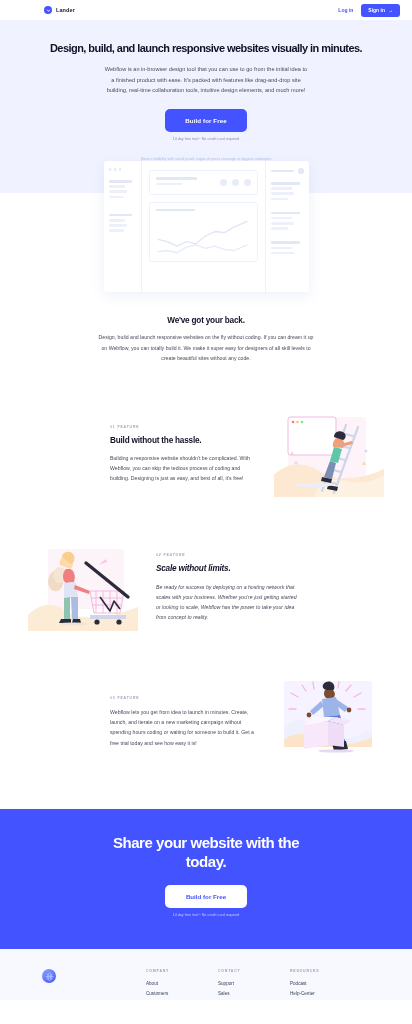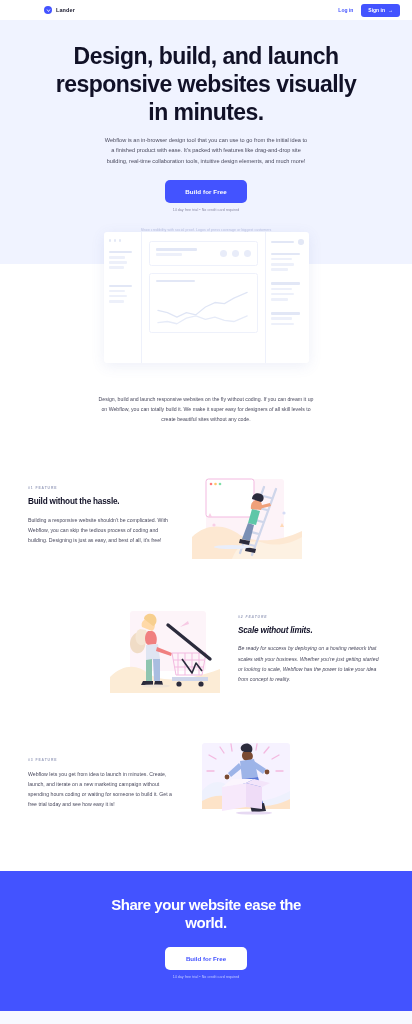--- a/index.html
+++ b/index.html
@@ -42,21 +42,21 @@
   .nav-signin .arrow { font-size: 5px; line-height: 1; }
 
   
   .hero {
     background: #f0f3ff;
     padding: 22px 20px 0;
     text-align: center;
     position: relative;
   }
   .hero h1 {
-    font-size: 23px;
+    font-size: 11px;
     line-height: 1.22;
     font-weight: 700;
     letter-spacing: -0.55px;
     color: #111127;
     max-width: 320px;
     margin: 0 auto;
   }
   .hero p.sub {
     margin: 9px auto 0;
     max-width: 205px;
@@ -165,21 +165,21 @@
     font-size: 5.2px; line-height: 1.95; color: #4a4a5e;
   }
 
   
   .feature {
     display: flex;
     align-items: center;
     padding: 0 28px;
     gap: 18px;
   }
-  .feature.pad-top { margin-top: 48px; }
+  .feature.pad-top { margin-top: 48px; justify-content: flex-end; }
   .feature.reverse { flex-direction: row-reverse; font-style: italic; }
   .feat-text { width: 146px; flex-shrink: 0; }
   .eyebrow {
     font-size: 3.4px; font-weight: 700; letter-spacing: .9px;
     color: #9aa0bd; text-transform: uppercase; margin-bottom: 7px;
   }
   .feat-text h3 {
     font-size: 8.2px; font-weight: 700; letter-spacing: -.2px;
     color: #111127; line-height: 1.25; margin-bottom: 7px;
   }
@@ -357,20 +357,21 @@
       <div class="bar" style="width:52%"></div>
       <div style="height:9px"></div>
       <div class="bar dark" style="width:88%"></div>
       <div class="bar" style="width:64%"></div>
       <div class="bar" style="width:72%"></div>
     </div>
   </div>
 </div>
 
 <section class="intro">
+  <h2>We've got your back.</h2>
   <p>Design, build and launch responsive websites on the fly without coding. If you can dream it up on Webflow, you can totally build it. We make it super easy for designers of all skill levels to create beautiful sites without any code.</p>
 </section>
 
 <section class="feature pad-top">
   <div class="feat-text">
     <div class="eyebrow">#1 FEATURE</div>
     <h3>Build without the hassle.</h3>
     <p>Building a responsive website shouldn't be complicated. With Webflow, you can skip the tedious process of coding and building. Designing is just as easy, and best of all, it's free!</p>
   </div>
   <div class="illus">
@@ -483,21 +484,21 @@
       <path d="M30 46 L54 42 L54 66 L30 70 Z" fill="#f7e9fb"></path>
       <path d="M54 42 L70 46 L70 68 L54 66 Z" fill="#efdcf7"></path>
       <path d="M30 46 L40 38 L62 38 L54 42 Z" fill="#fbf5fd"></path>
       <path d="M54 42 L62 38 L78 42 L70 46 Z" fill="#f3e4fa"></path>
       <ellipse cx="62" cy="72" rx="18" ry="1.6" fill="#e6d9f2"></ellipse>
     </svg>
   </div>
 </section>
 
 <section class="cta">
-  <h2>Share your website ease the world.</h2>
+  <h2>Share your website with the today.</h2>
   <button class="btn-white">Build for Free</button>
   <div class="trial-note">14 day free trial • No credit card required</div>
 </section>
 
 <footer class="footer">
   <div class="f-brand">
     <div class="f-globe">
       <svg viewBox="0 0 20 20">
           <circle cx="10" cy="10" r="9" fill="#6d86ff"></circle>
           <ellipse cx="10" cy="10" rx="4" ry="9" fill="none" stroke="#dfe6ff" stroke-width="1"></ellipse>

